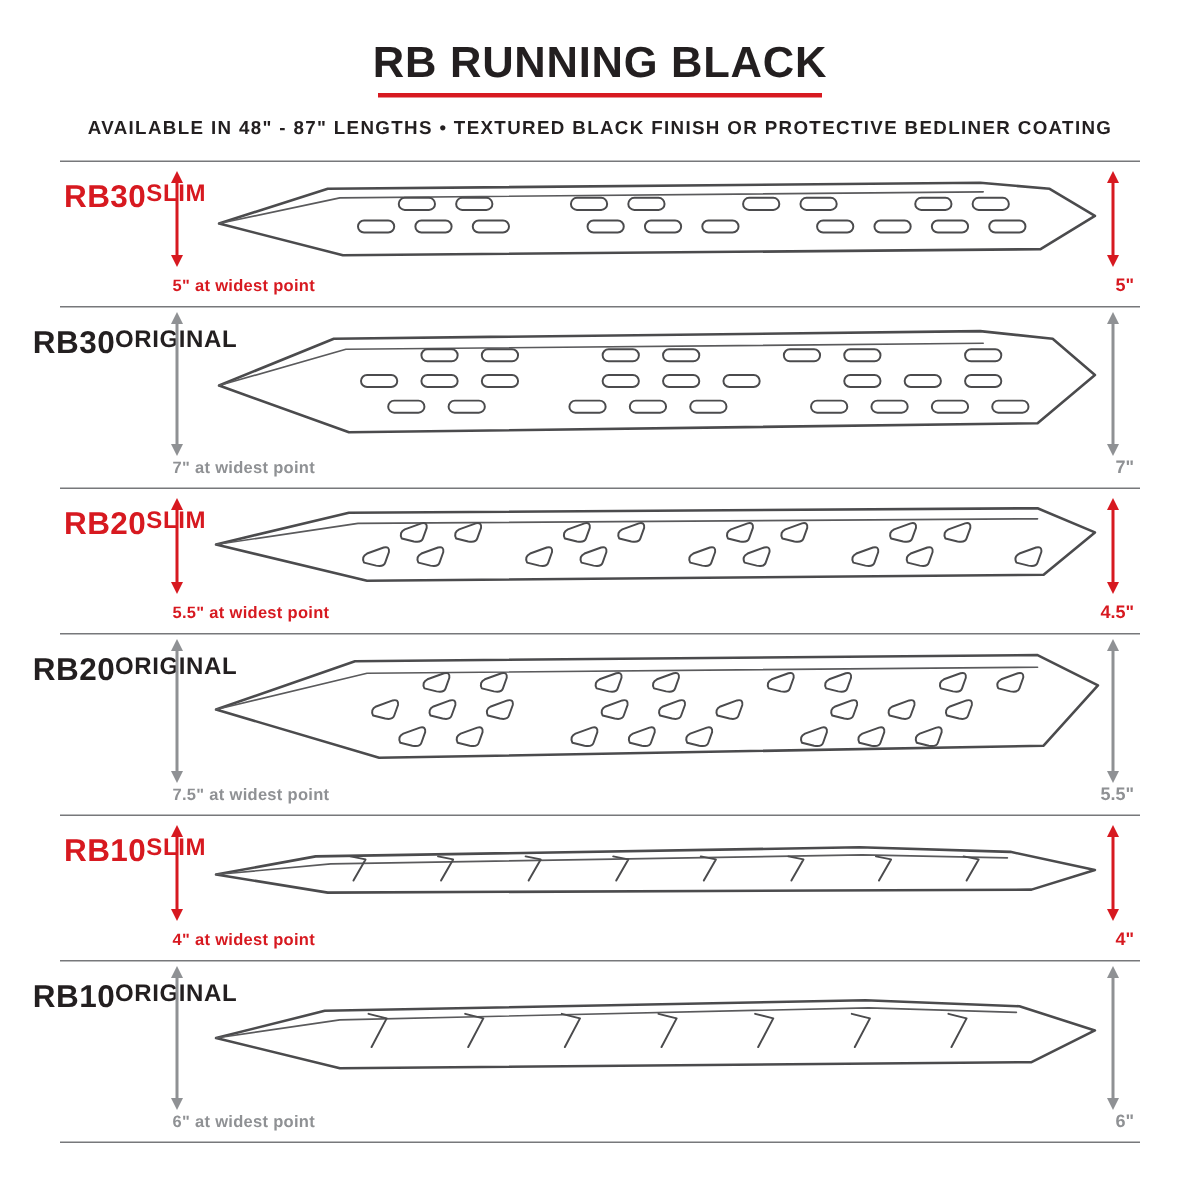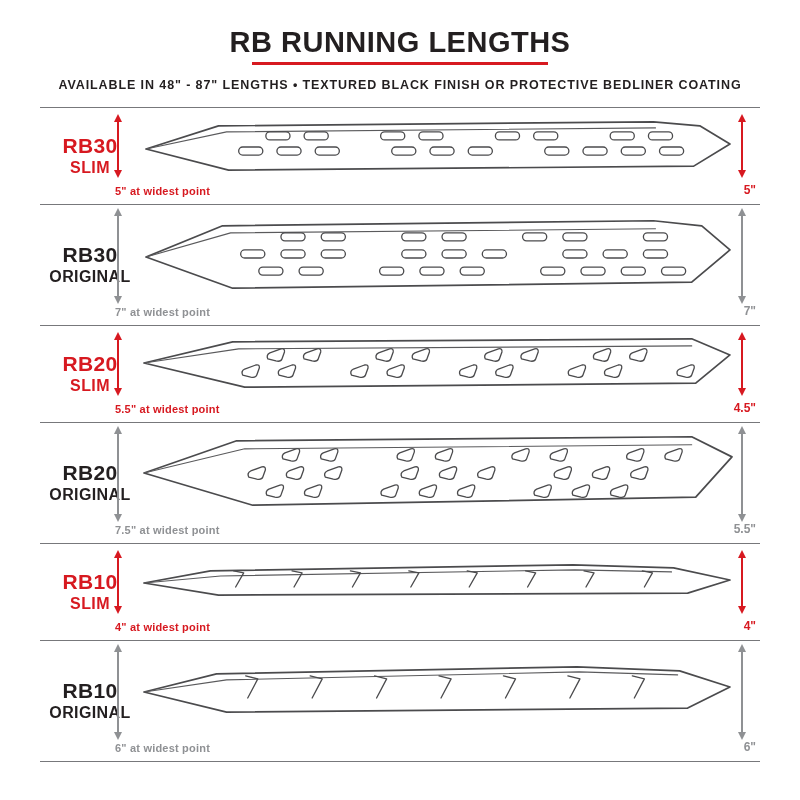--- a/index.html
+++ b/index.html
@@ -11,21 +11,21 @@
   h1{font-size:29px;font-weight:800;letter-spacing:.5px;color:#231f20}
   .title-underline{width:296px;height:3px;background:#d71920;margin:3px auto 13px}
   .subtitle{font-size:12.5px;font-weight:700;letter-spacing:.9px;color:#231f20;white-space:nowrap}
 
   .rows{margin:15px 40px 0;border-bottom:1px solid #77787b}
   .row{position:relative;border-top:1px solid #77787b}
   .row.slim{height:97px;--c:#d71920}
   .row.original{height:121px;--c:#8f9194}
 
   .model{position:absolute;left:4px;top:12px;bottom:14px;width:92px;
-    display:flex;flex-direction:column;justify-content:center;text-align:center}
+    display:flex;flex-direction:row;justify-content:center;text-align:center}
   .model-name{font-size:21px;font-weight:800;letter-spacing:.3px}
   .model-variant{font-size:16px;font-weight:700;letter-spacing:.4px;margin-top:1px}
   .slim .model-name,.slim .model-variant{color:#d71920}
   .original .model-name,.original .model-variant{color:#231f20}
 
   .board{position:absolute;left:100px;top:6px;bottom:24px;width:596px}
   .board svg{width:100%;height:100%;display:block}
   .board path{fill:none;stroke:#4b4b4d;stroke-width:1.7;stroke-linejoin:round;stroke-linecap:round}
   .board path.detail{stroke-width:1.1;stroke:#5a5a5c}
   .board use{fill:none;stroke:#4b4b4d;stroke-width:1.3;stroke-linejoin:round;stroke-linecap:round}
@@ -58,21 +58,21 @@
     <g id="slash-s">
         <path d="M1,2 L11,4 L3,18"></path>
       </g>
     <g id="slash-o">
         <path d="M1,2 L13,5 L3,24"></path>
       </g>
   </defs>
 </svg>
 
 <header>
-  <h1>RB RUNNING LENGTHS</h1>
+  <h1>RB RUNNING BLACK</h1>
   <div class="title-underline"></div>
   <div class="subtitle">AVAILABLE IN 48" - 87" LENGTHS   •   TEXTURED BLACK FINISH OR PROTECTIVE BEDLINER COATING</div>
 </header>
 
 <main class="rows">
 
   <section class="row slim">
     <div class="model">
       <div class="model-name">RB30</div>
       <div class="model-variant">SLIM</div>

